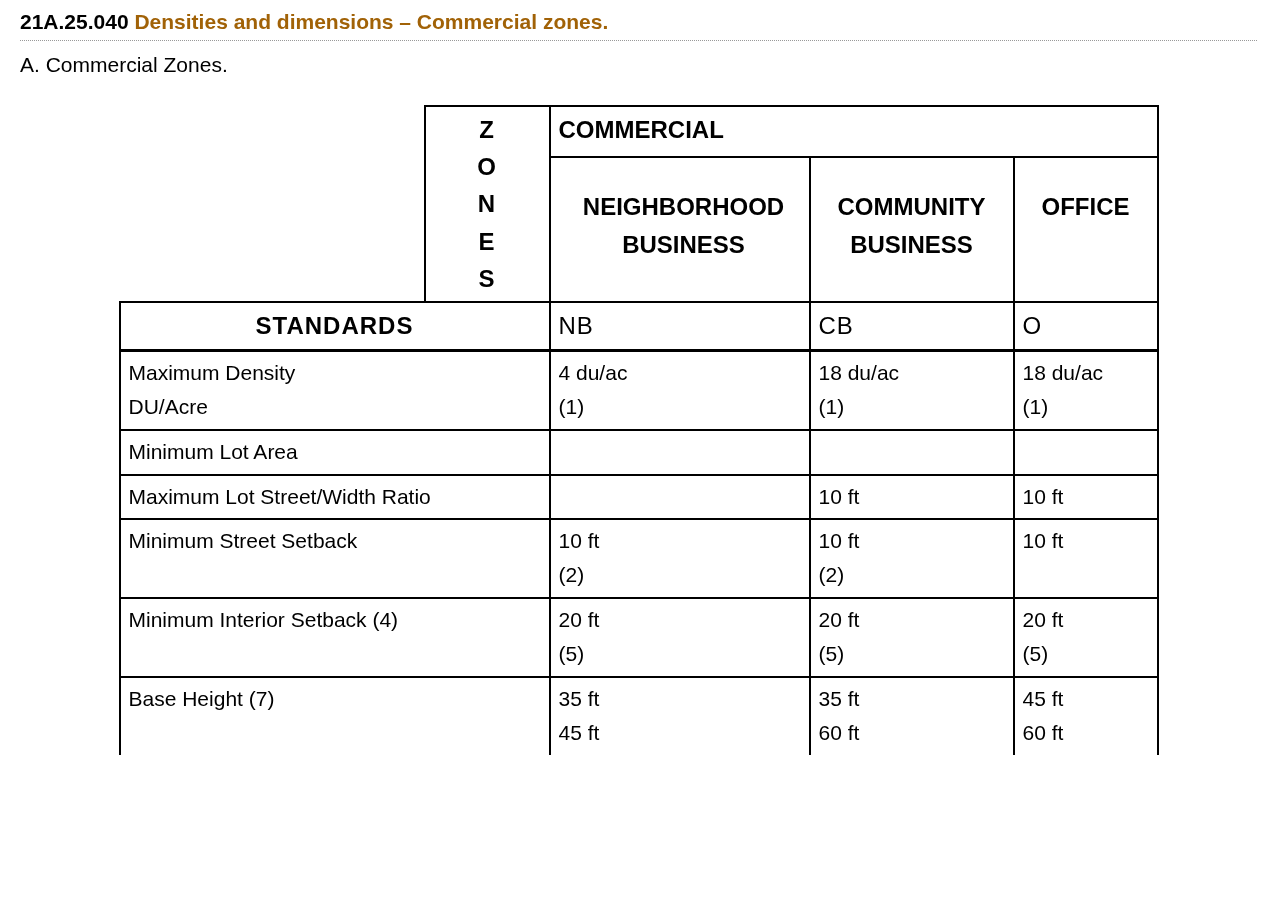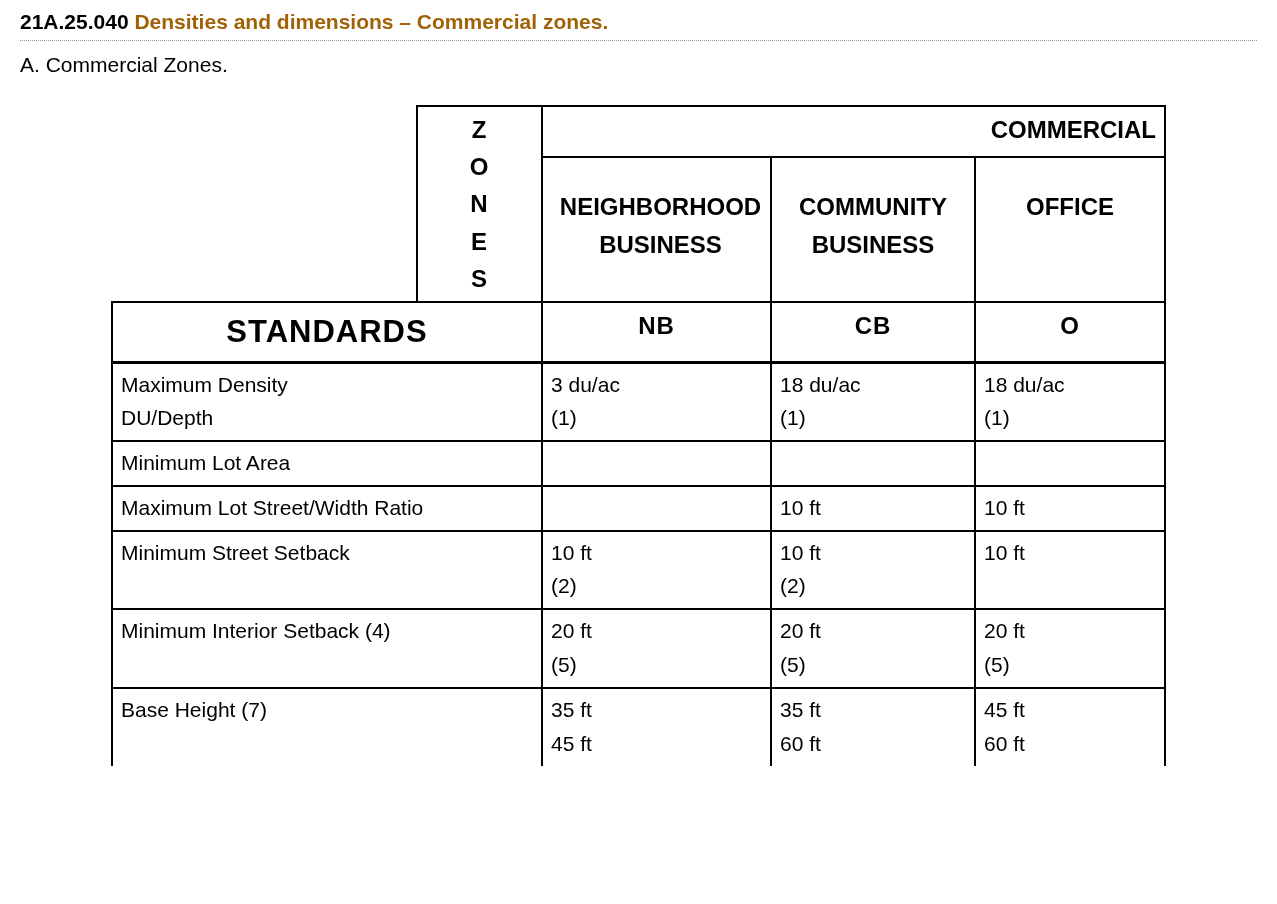--- a/index.html
+++ b/index.html
@@ -34,28 +34,28 @@
     }
     .noborder { border: none !important; }
     .noborder-lt { border-left: none !important; border-top: none !important; border-bottom: none!important;}
     .vcell {
       font-weight:700;
       font-size:24px;
       letter-spacing:1px;
       text-align:center;
     }
     .vcell div { line-height:1.55; }
-    th.h1 { font-weight:700; font-size:24px; text-align:right; }
+    th.h1 { font-weight:700; font-size:24px; text-align:left; }
     th.h2 { font-weight:700; font-size:24px; text-align:center; padding-top: 30px; padding-bottom: 30px;}
-    th.h3 { font-weight:700; font-size:24px; text-align:center; letter-spacing:1px;}
-    th.std { font-weight:700; font-size:31px; text-align:center; letter-spacing:1px; border-left:2px solid #000;}
+    th.h3 { font-weight:400; font-size:24px; text-align:left; letter-spacing:1px;}
+    th.std { font-weight:700; font-size:24px; text-align:center; letter-spacing:1px; border-left:2px solid #000;}
     .c-std { width: 430px; }
-    .c-nb { width: 229px; padding-left: 16px; }
+    .c-nb { width: 260px; padding-left: 16px; }
     .c-cb { width: 204px; }
-    .c-o { width: 190px; }
+    .c-o { width: 144px; }
     .dbl-top td { border-top: 3px solid #000;}
   </style>
 </head>
 <body>
 
 <div class="heading">
   <span class="bold">21A.25.040</span>
   <span class="sub">Densities and dimensions – Commercial zones.</span>
 </div>
 
@@ -89,24 +89,24 @@
       <th class="h3">NB</th>
       <th class="h3">CB</th>
       <th class="h3">O</th>
     </tr>
   </thead>
   <tbody>
 
     <tr class="dbl-top">
       <td colspan="2">
         <div>Maximum Density</div>
-            <div>DU/Depth</div>
+            <div>DU/Acre</div>
       </td>
       <td>
-            <div>3 du/ac</div>
+            <div>4 du/ac</div>
             <div>(1)</div>
           </td>
       <td>
             <div>18 du/ac</div>
             <div>(1)</div>
           </td>
       <td>
             <div>18 du/ac</div>
             <div>(1)</div>
           </td>

